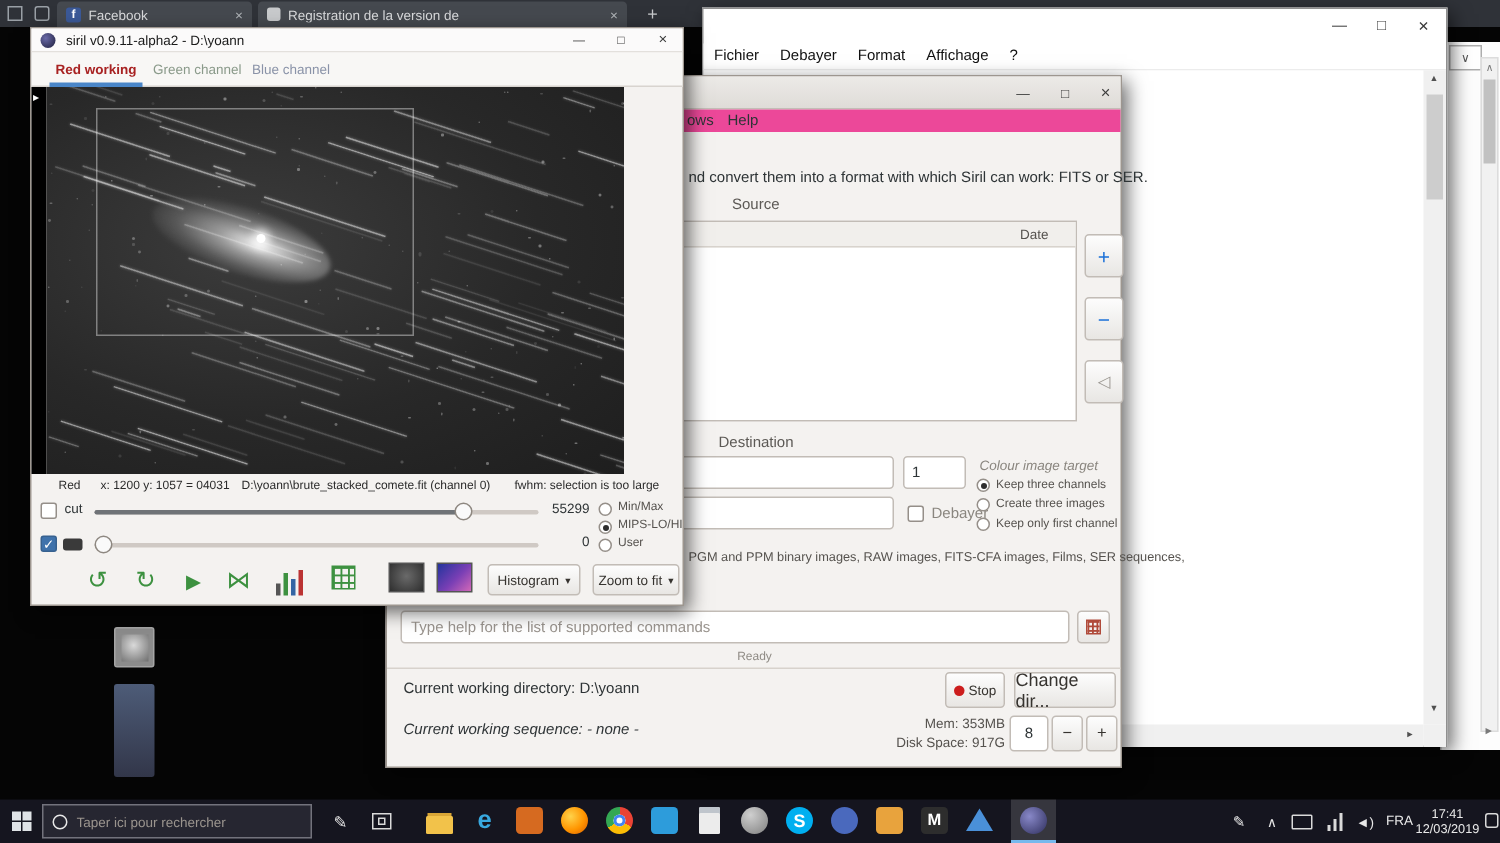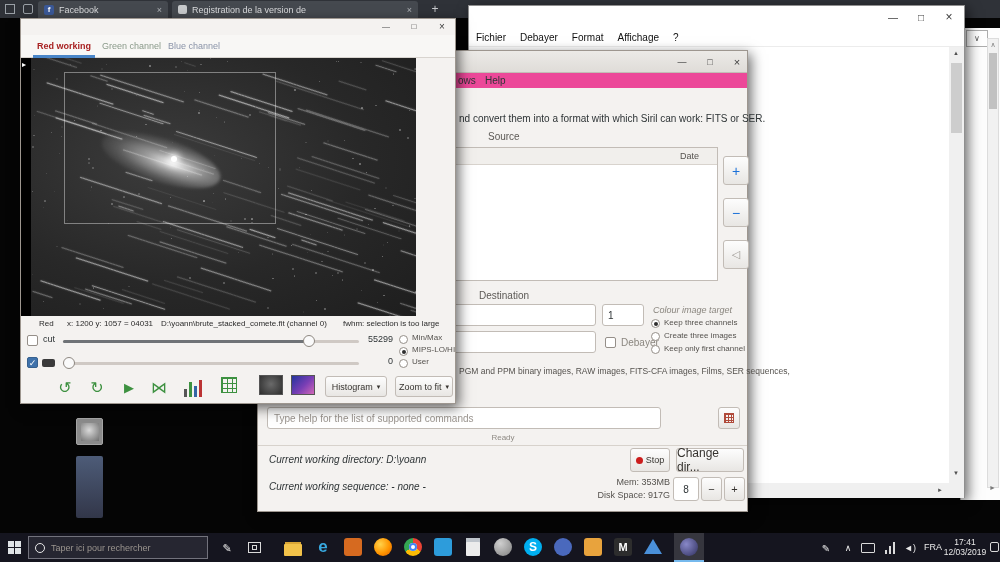--- a/index.html
+++ b/index.html
@@ -121,32 +121,32 @@
   <div class="abs nowrap" style="left:395px;top:254px;font-size:9px;font-style:italic;color:#8a867f">Colour image target</div>
   <div class="radio on" style="left:393px;top:268px"></div>
   <span class="abs nowrap" style="left:406px;top:267px;font-size:8px;color:#55524e">Keep three channels</span>
   <div class="radio" style="left:393px;top:281px"></div>
   <span class="abs nowrap" style="left:406px;top:280px;font-size:8px;color:#55524e">Create three images</span>
   <div class="radio" style="left:393px;top:294px"></div>
   <span class="abs nowrap" style="left:406px;top:293px;font-size:8px;color:#55524e">Keep only first channel</span>
 
   <div class="abs nowrap" style="left:201px;top:315px;font-size:8.5px;color:#55524e">PGM and PPM binary images, RAW images, FITS-CFA images, Films, SER sequences,</div>
 
-  <div class="entry abs flex" style="left:9px;top:356px;width:394px;height:22px">
+  <div class="entry abs flex" style="left:9px;top:356px;width:446px;height:22px">
     <input style="width: 430px; padding-left: 6px; font-size: 10px; color: rgb(46, 52, 54);" placeholder="Type help for the list of supported commands">
   </div>
   <div class="gtkbtn abs" style="left:460px;top:356px;width:22px;height:22px">
     <span style="width:10px;height:10px;border:1px solid #b04a3a;background:linear-gradient(#b04a3a 1px,transparent 1px) 0 0/10px 3px,linear-gradient(90deg,#b04a3a 1px,transparent 1px) 0 0/3px 10px"></span>
   </div>
 
   <div class="abs" style="left:210px;top:382px;width:70px;text-align:center;font-size:8px;color:#8f8b85">Ready</div>
 
   <div class="abs" style="left:0;top:394px;width:489px;border-top:1px solid #d7d2cc"></div>
 
-  <div class="abs nowrap" style="left:11px;top:403px;font-size:10px;font-style:italic;color:#2e3436">Current working directory: D:\yoann</div>
+  <div class="abs nowrap" style="left:11px;top:403px;font-size:10px;color:#2e3436">Current working directory: D:\yoann</div>
 
   <div class="gtkbtn abs" style="left:372px;top:397px;width:40px;height:24px;gap:3px">
     <span style="width:7px;height:7px;border-radius:50%;background:#cc1d1d"></span>
     <span style="font-size:9px">Stop</span>
   </div>
   <div class="gtkbtn abs" style="left:418px;top:397px;width:68px;height:24px">
     <span style="font-size:12px">Change dir...</span>
   </div>
 
   <div class="abs nowrap" style="left:11px;top:430px;font-size:10px;font-style:italic;color:#2e3436">Current working sequence: - none -</div>
@@ -155,20 +155,24 @@
   <div class="abs nowrap" style="left:320px;top:439px;width:92px;text-align:right;font-size:9px;color:#55524e">Disk Space: 917G</div>
 
   <div class="entry abs flex" style="left:415px;top:426px;width:26px;height:24px;justify-content:center">
     <input style="width: 20px; text-align: center; font-size: 10px; color: rgb(46, 52, 54);" value="8">
   </div>
   <div class="gtkbtn abs" style="left:443px;top:426px;width:21px;height:24px;font-size:11px">−</div>
   <div class="gtkbtn abs" style="left:466px;top:426px;width:21px;height:24px;font-size:11px">+</div>
 </div>
 
 <div class="win" style="left:20px;top:18px;width:436px;height:386px;background:#f4f2f0;border:1px solid #9d968f;z-index:40">
+  <div class="abs flex" style="left:0;top:0;width:434px;height:16px;background:#fbfafa;border-bottom:1px solid #e3e0dc">
+    <span style="margin-left:6px;width:10px;height:10px;border-radius:50%;background:radial-gradient(circle at 35% 35%,#6a6aa8,#1d1d3a)"></span>
+    <span class="nowrap" style="margin-left:7px;font-size:9px;color:#1a1a1a">siril v0.9.11-alpha2 - D:\yoann</span>
+  </div>
   <div class="wbtn" style="left:352px;top:0;width:26px;height:15px;font-size:8px">—</div>
   <div class="wbtn" style="left:380px;top:0;width:26px;height:15px;font-size:8px">□</div>
   <div class="wbtn" style="left:408px;top:0;width:26px;height:15px;font-size:10px">×</div>
 
   <div class="abs" style="left:0;top:16px;width:434px;height:23px;background:#f8f7f5;border-bottom:1px solid #d8d4cf">
     <span class="abs nowrap" style="left:12px;top:6px;padding:0 4px;font-size:9px;font-weight:bold;color:#a82222;border-bottom:3px solid #4a86c8;padding-bottom:4px">Red working</span>
     <span class="abs nowrap" style="left:77px;top:6px;padding:0 4px;font-size:9px;color:#8a9a8a">Green channel</span>
     <span class="abs nowrap" style="left:143px;top:6px;padding:0 4px;font-size:9px;color:#8a93a8">Blue channel</span>
   </div>
 

